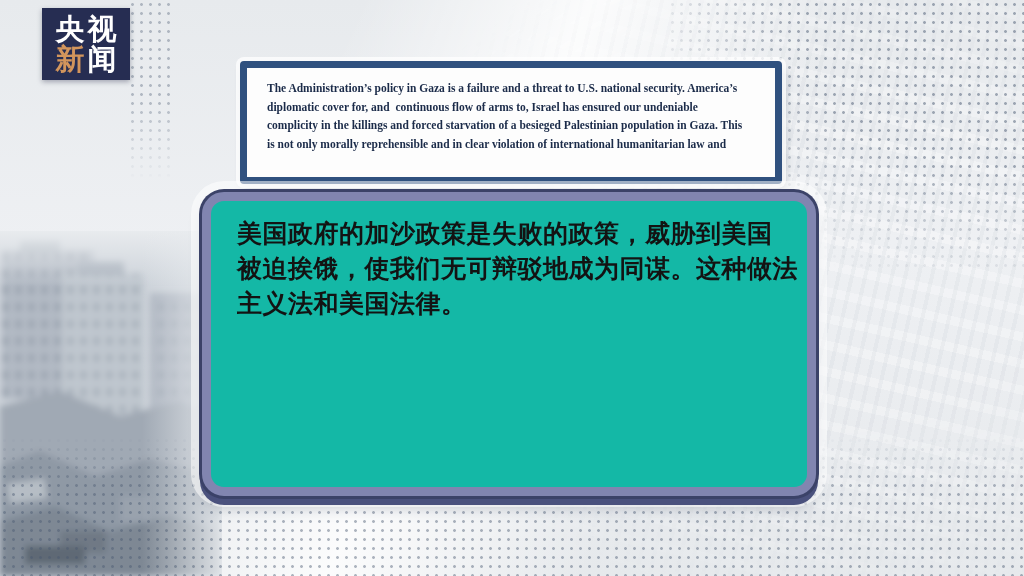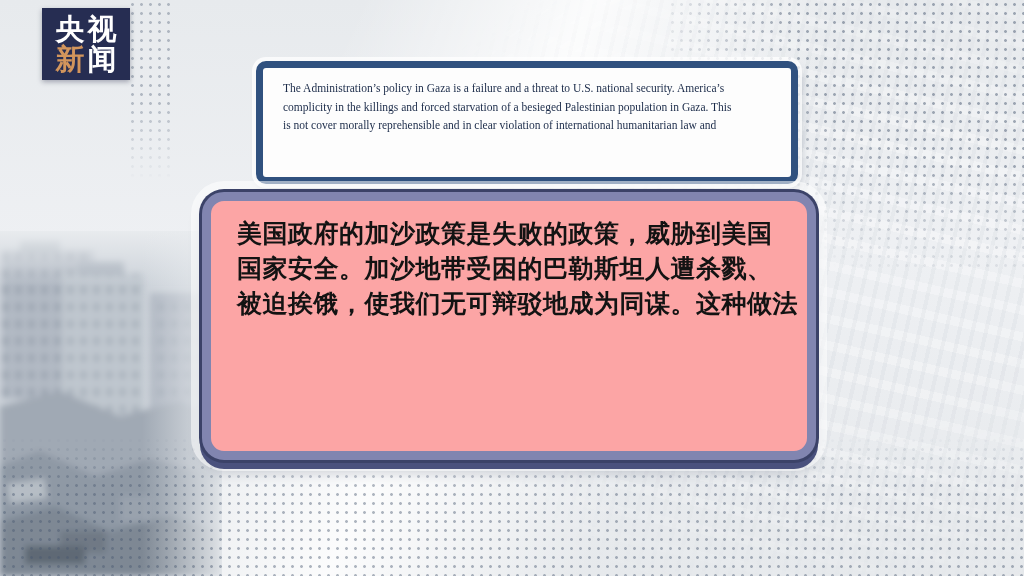--- a/index.html
+++ b/index.html
@@ -59,36 +59,37 @@
   }
   .logo-row{display:flex;gap:3px;line-height:1;}
   .logo-char{
     font-size:29px;font-weight:bold;color:#ffffff;
     font-family:"DejaVu Sans",sans-serif;
   }
   .logo-char.accent{color:#d2955c;}
 
   
   .en-card{
-    left:256px;top:61px;width:542px;height:123px;box-sizing:border-box;
+    left:240px;top:61px;width:542px;height:123px;box-sizing:border-box;
     background:#fdfdfd;
-    border:7px solid #30517f;border-radius:10px;
+    border:7px solid #30517f;border-radius:4px;
     box-shadow:0 0 0 4px rgba(255,255,255,.75),3px 6px 9px rgba(60,72,95,.3);
     padding:11px 8px 0 20px;
+    font-weight:bold;
   }
   .en-line{
     font-family:"Liberation Serif","DejaVu Serif",serif;
     font-size:11.5px;line-height:18.6px;color:#1b2b49;
     white-space:pre;
   }
 
   
   .cn-card{
-    left:202px;top:192px;width:614px;height:268px;box-sizing:border-box;
-    background:#fca5a5;
+    left:202px;top:192px;width:614px;height:304px;box-sizing:border-box;
+    background:#14b8a6;
     border:9px solid #8185b0;border-radius:22px;
     box-shadow:
       0 0 0 3px #3b4268,
       0 7px 0 2px #4a517d,
       0 0 0 11px rgba(255,255,255,.55),
       0 12px 14px rgba(60,70,95,.25);
     padding:15px 14px 0 26px;
   }
   .cn-line{
     font-family:"DejaVu Sans",sans-serif;
@@ -153,21 +154,22 @@
     <span class="logo-char">视</span>
   </div>
   <div class="logo-row">
     <span class="logo-char accent">新</span>
     <span class="logo-char">闻</span>
   </div>
 </div>
 
 <div class="abs en-card">
   <div class="en-line">The Administration’s policy in Gaza is a failure and a threat to U.S. national security. America’s</div>
+  <div class="en-line">diplomatic cover for, and  continuous flow of arms to, Israel has ensured our undeniable</div>
   <div class="en-line">complicity in the killings and forced starvation of a besieged Palestinian population in Gaza. This</div>
-  <div class="en-line">is not cover morally reprehensible and in clear violation of international humanitarian law and</div>
+  <div class="en-line">is not only morally reprehensible and in clear violation of international humanitarian law and</div>
 </div>
 
 <div class="abs cn-card">
   <div class="cn-line">美国政府的加沙政策是失败的政策，威胁到美国</div>
-  <div class="cn-line">国家安全。加沙地带受困的巴勒斯坦人遭杀戮、</div>
   <div class="cn-line">被迫挨饿，使我们无可辩驳地成为同谋。这种做法</div>
+  <div class="cn-line">主义法和美国法律。</div>
 </div>
 
 </body></html>

